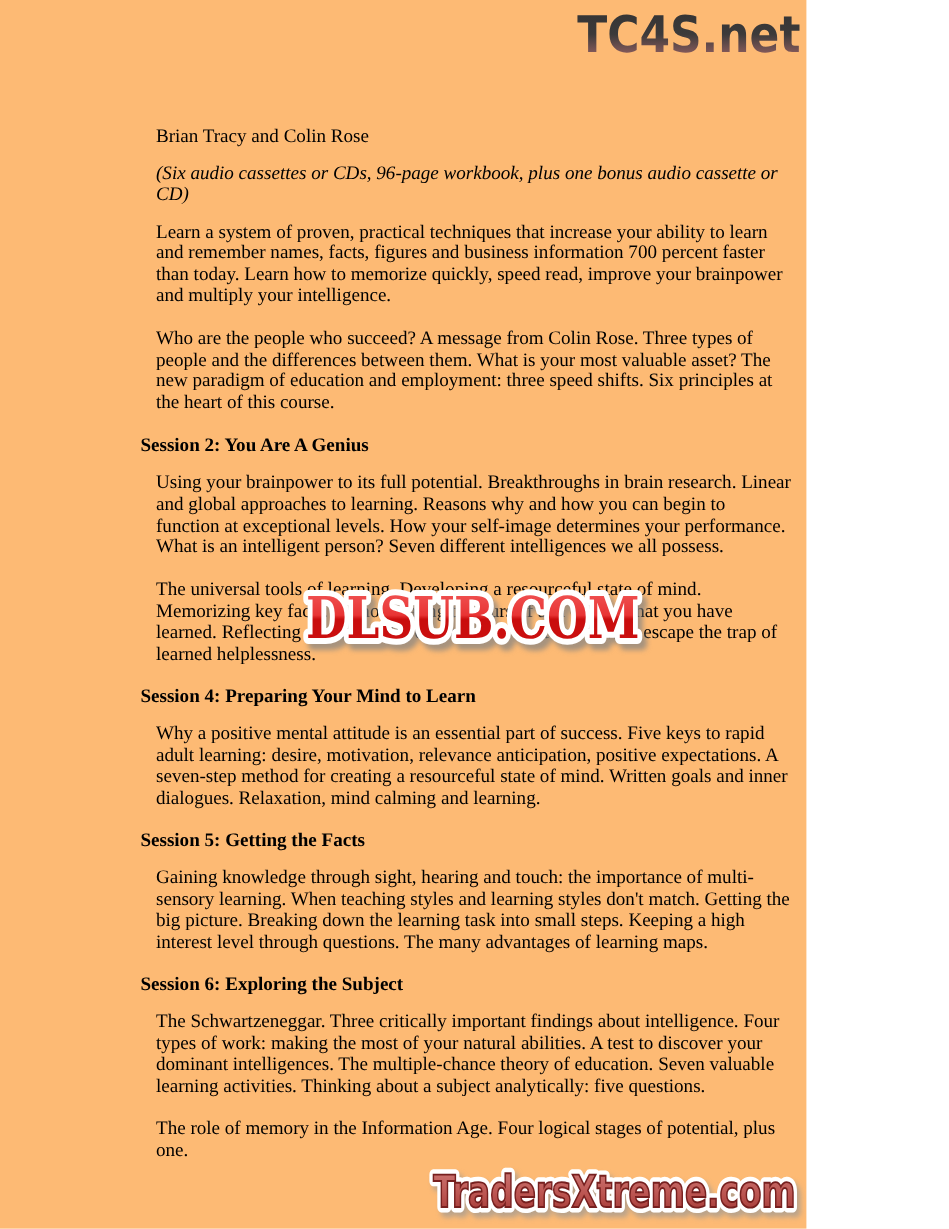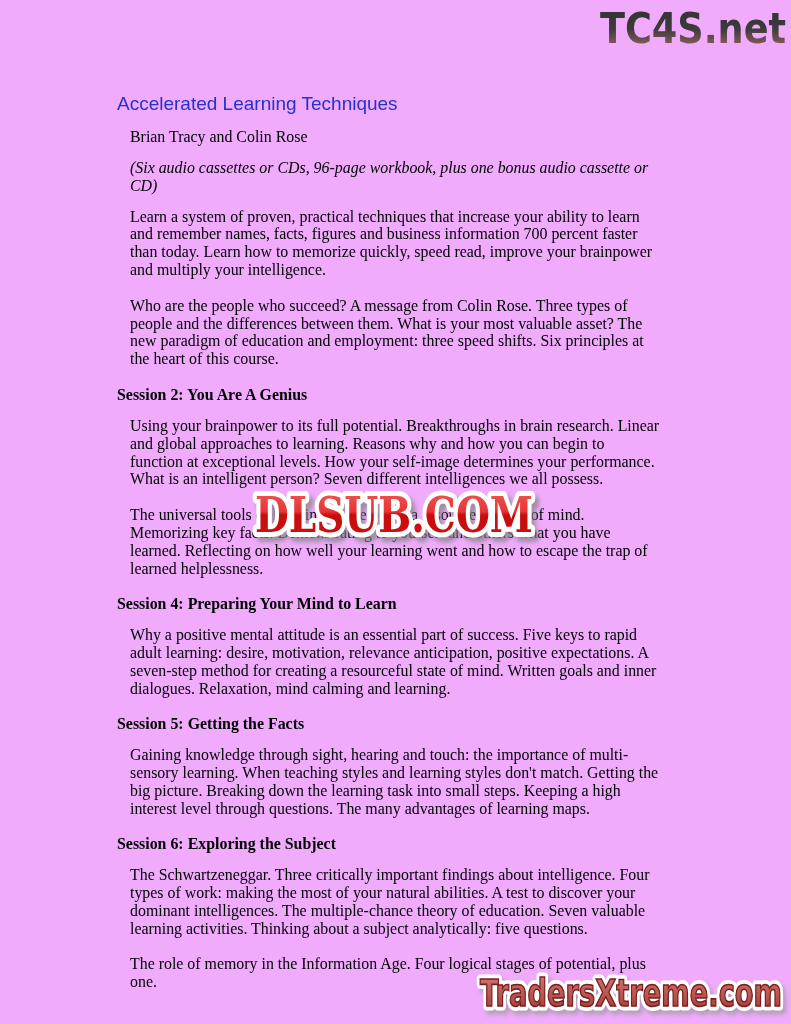--- a/index.html
+++ b/index.html
@@ -1,21 +1,21 @@
 <!DOCTYPE html>
 <html><head>
 <meta charset="utf-8">
 <style>
   html, body { margin: 0; padding: 0; background: #ffffff; }
 
   .page {
     position: relative;
-    width: 791px;
+    width: 672px;
     height: 1024px;
-    background: #f0abfc;
+    background: #fdba74;
     font-family: "Liberation Serif", serif;
     color: #000000;
     overflow: hidden;
   }
 
   
   .logo-top {
     position: absolute;
     top: 2px;
     right: 2px;
@@ -87,21 +87,20 @@
         <stop offset="50%" stop-color="#3c3a3a"></stop>
         <stop offset="85%" stop-color="#8a5c5c"></stop>
         <stop offset="100%" stop-color="#936a6a"></stop>
       </linearGradient>
     </defs>
     <text x="197" y="41" text-anchor="end" font-family="DejaVu Sans, sans-serif" font-weight="bold" font-size="42" textLength="186" lengthAdjust="spacingAndGlyphs" fill="url(#grad-tc4s)">TC4S.net</text>
   </svg>
 
   <div class="content">
 
-    <h1 class="doc-title">Accelerated Learning Techniques</h1>
 
     <p>Brian Tracy and Colin Rose</p>
 
     <p class="format-note">(Six audio cassettes or CDs, 96-page workbook, plus one bonus audio cassette or CD)</p>
 
     <p>Learn a system of proven, practical techniques that increase your ability to learn and remember names, facts, figures and business information 700 percent faster than today. Learn how to memorize quickly, speed read, improve your brainpower and multiply your intelligence.</p>
 
     <div class="session">
       <p>Who are the people who succeed? A message from Colin Rose. Three types of people and the differences between them. What is your most valuable asset? The new paradigm of education and employment: three speed shifts. Six principles at the heart of this course.</p>
     </div>

